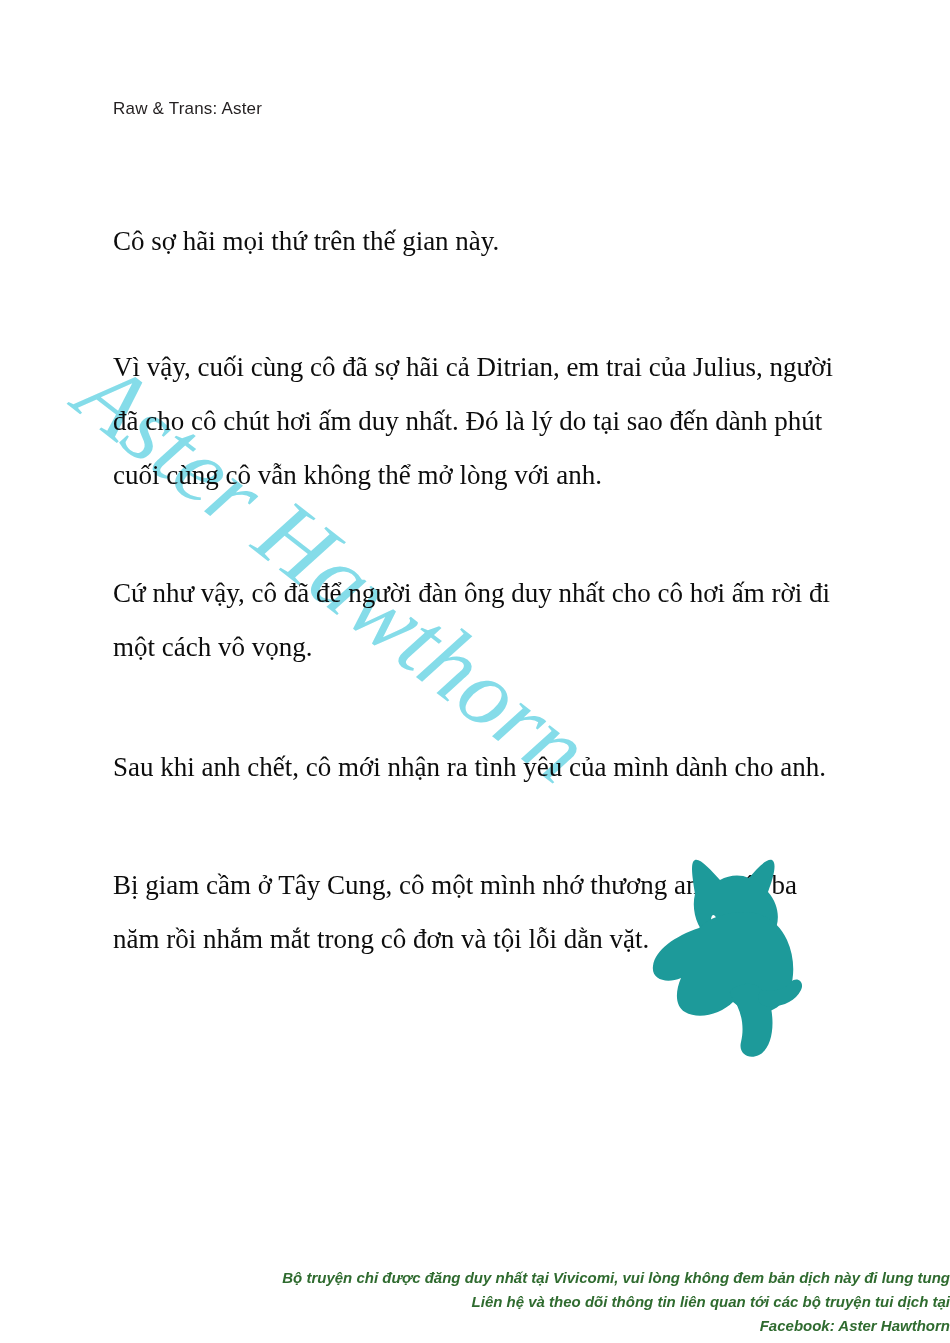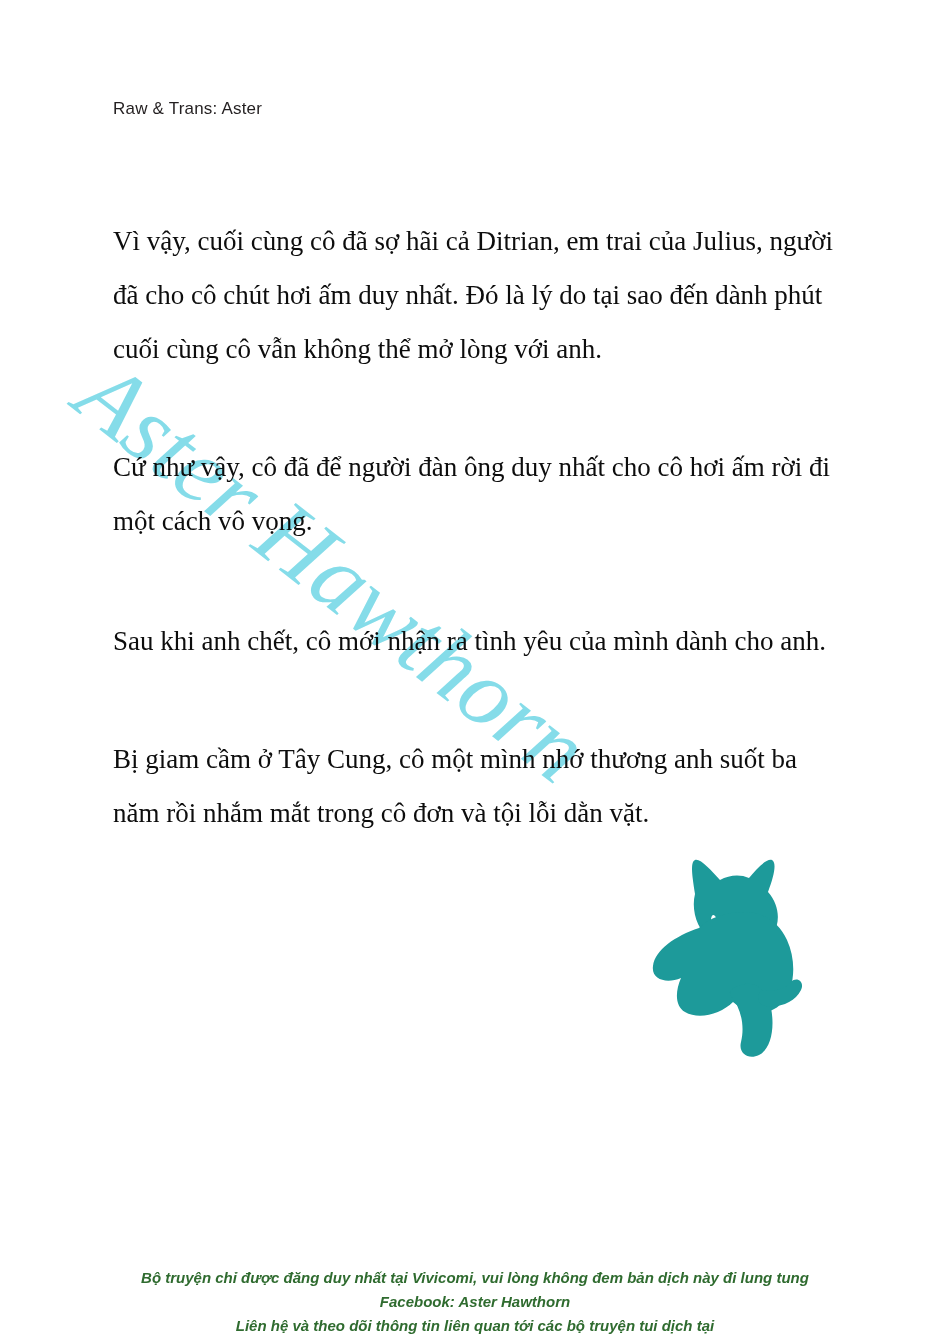--- a/index.html
+++ b/index.html
@@ -81,21 +81,21 @@
     z-index: 4;
     pointer-events: none;
   }
 
   
   .footer-note {
     position: absolute;
     left: 0;
     right: 0;
     top: 1222px;
-    text-align: center;
+    text-align: right;
     font-family: "Liberation Sans", "DejaVu Sans", sans-serif;
     font-weight: bold;
     font-style: italic;
     font-size: 15px;
     line-height: 24px;
     color: #2f6b2f;
     z-index: 5;
   }
   .footer-note div { display: block; }
 
@@ -112,20 +112,21 @@
 </head>
 <body>
 
 <div class="page">
 
   <div class="header">Raw &amp; Trans: Aster</div>
 
   <div class="watermark">Aster Hawthorn</div>
 
   <div class="body-text">
+    <p class="para p1">Cô sợ hãi mọi thứ trên thế gian này.</p>
     <p class="para p2">Vì vậy, cuối cùng cô đã sợ hãi cả Ditrian, em trai của Julius, người đã cho cô chút hơi ấm duy nhất. Đó là lý do tại sao đến dành phút cuối cùng cô vẫn không thể mở lòng với anh.</p>
     <p class="para p3">Cứ như vậy, cô đã để người đàn ông duy nhất cho cô hơi ấm rời đi một cách vô vọng.</p>
     <p class="para p4">Sau khi anh chết, cô mới nhận ra tình yêu của mình dành cho anh.</p>
     <p class="para p5">Bị giam cầm ở Tây Cung, cô một mình nhớ thương anh suốt ba năm rồi nhắm mắt trong cô đơn và tội lỗi dằn vặt.</p>
   </div>
 
   <div class="cat">
     <svg viewBox="0 0 160 205" width="160" height="205" xmlns="http://www.w3.org/2000/svg">
       <g fill="#1d9a9a">
 
@@ -149,18 +150,18 @@
                  C90 130 82 134 86 140 Z"></path>
 
         <path d="M120 150 C136 152 150 146 156 134 C160 126 152 120 146 126
                  C140 133 130 136 120 134 C112 133 110 149 120 150 Z"></path>
       </g>
     </svg>
   </div>
 
   <div class="footer-note">
     <div>Bộ truyện chỉ được đăng duy nhất tại Vivicomi, vui lòng không đem bản dịch này đi lung tung</div>
+    <div>Liên hệ và theo dõi thông tin liên quan tới các bộ truyện tui dịch tại</div>
     <div>Facebook: Aster Hawthorn</div>
-    <div>Liên hệ và theo dõi thông tin liên quan tới các bộ truyện tui dịch tại</div>
   </div>
 
 
 </div>
 
 </body></html>

